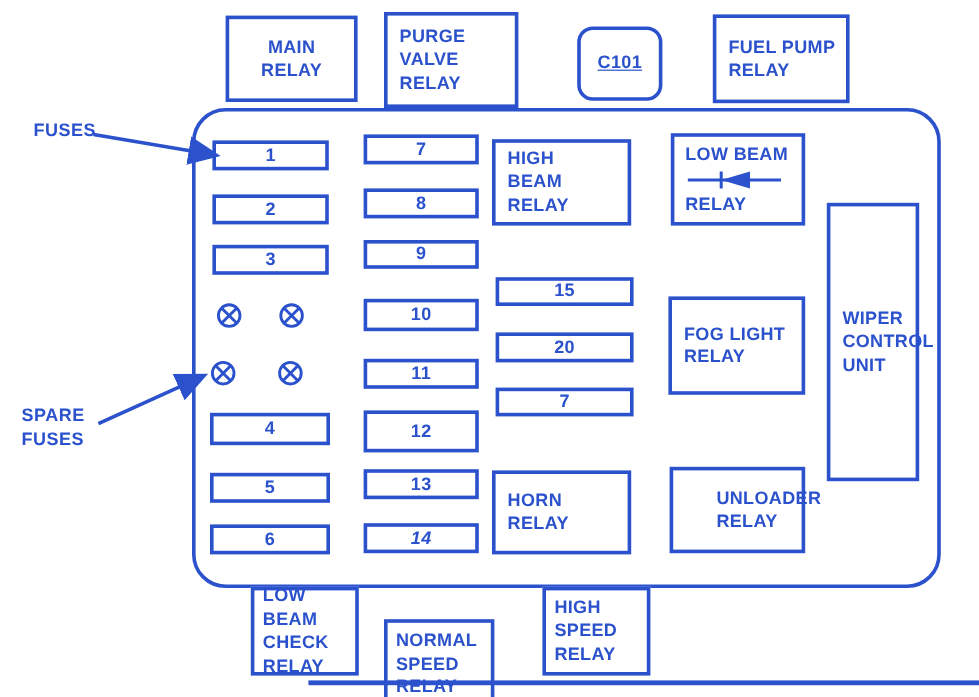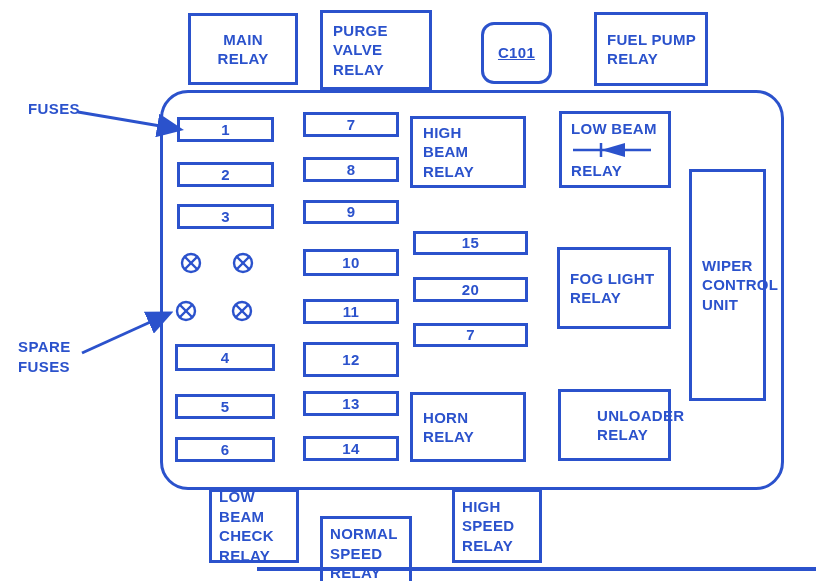--- a/index.html
+++ b/index.html
@@ -78,21 +78,21 @@
   <div class="box fuse" style="left:175px; top:394px; width:100px; height:25px;">5</div>
   <div class="box fuse" style="left:175px; top:437px; width:100px; height:25px;">6</div>
 
   <div class="box fuse" style="left:303px; top:112px; width:96px; height:25px;">7</div>
   <div class="box fuse" style="left:303px; top:157px; width:96px; height:25px;">8</div>
   <div class="box fuse" style="left:303px; top:200px; width:96px; height:24px;">9</div>
   <div class="box fuse" style="left:303px; top:249px; width:96px; height:27px;">10</div>
   <div class="box fuse" style="left:303px; top:299px; width:96px; height:25px;">11</div>
   <div class="box fuse" style="left:303px; top:342px; width:96px; height:35px;">12</div>
   <div class="box fuse" style="left:303px; top:391px; width:96px; height:25px;">13</div>
-  <div class="box fuse" style="left:303px; top:436px; width:96px; height:25px;">14</div>
+  <div class="box fuse" style="left:303px; top:436px; width:96px; height:25px;font-style:italic;">14</div>
 
   <div class="box fuse" style="left:413px; top:231px; width:115px; height:24px;text-align:center;">15</div>
   <div class="box fuse" style="left:413px; top:277px; width:115px; height:25px;">20</div>
   <div class="box fuse" style="left:413px; top:323px; width:115px; height:24px;">7</div>
 
   <div class="box leftal" style="left:410px; top:116px; width:116px; height:72px;">HIGH
 BEAM
 RELAY</div>
 
   <div class="box lowbeam-inner" style="left:559px; top:111px; width:112px; height:77px;">

